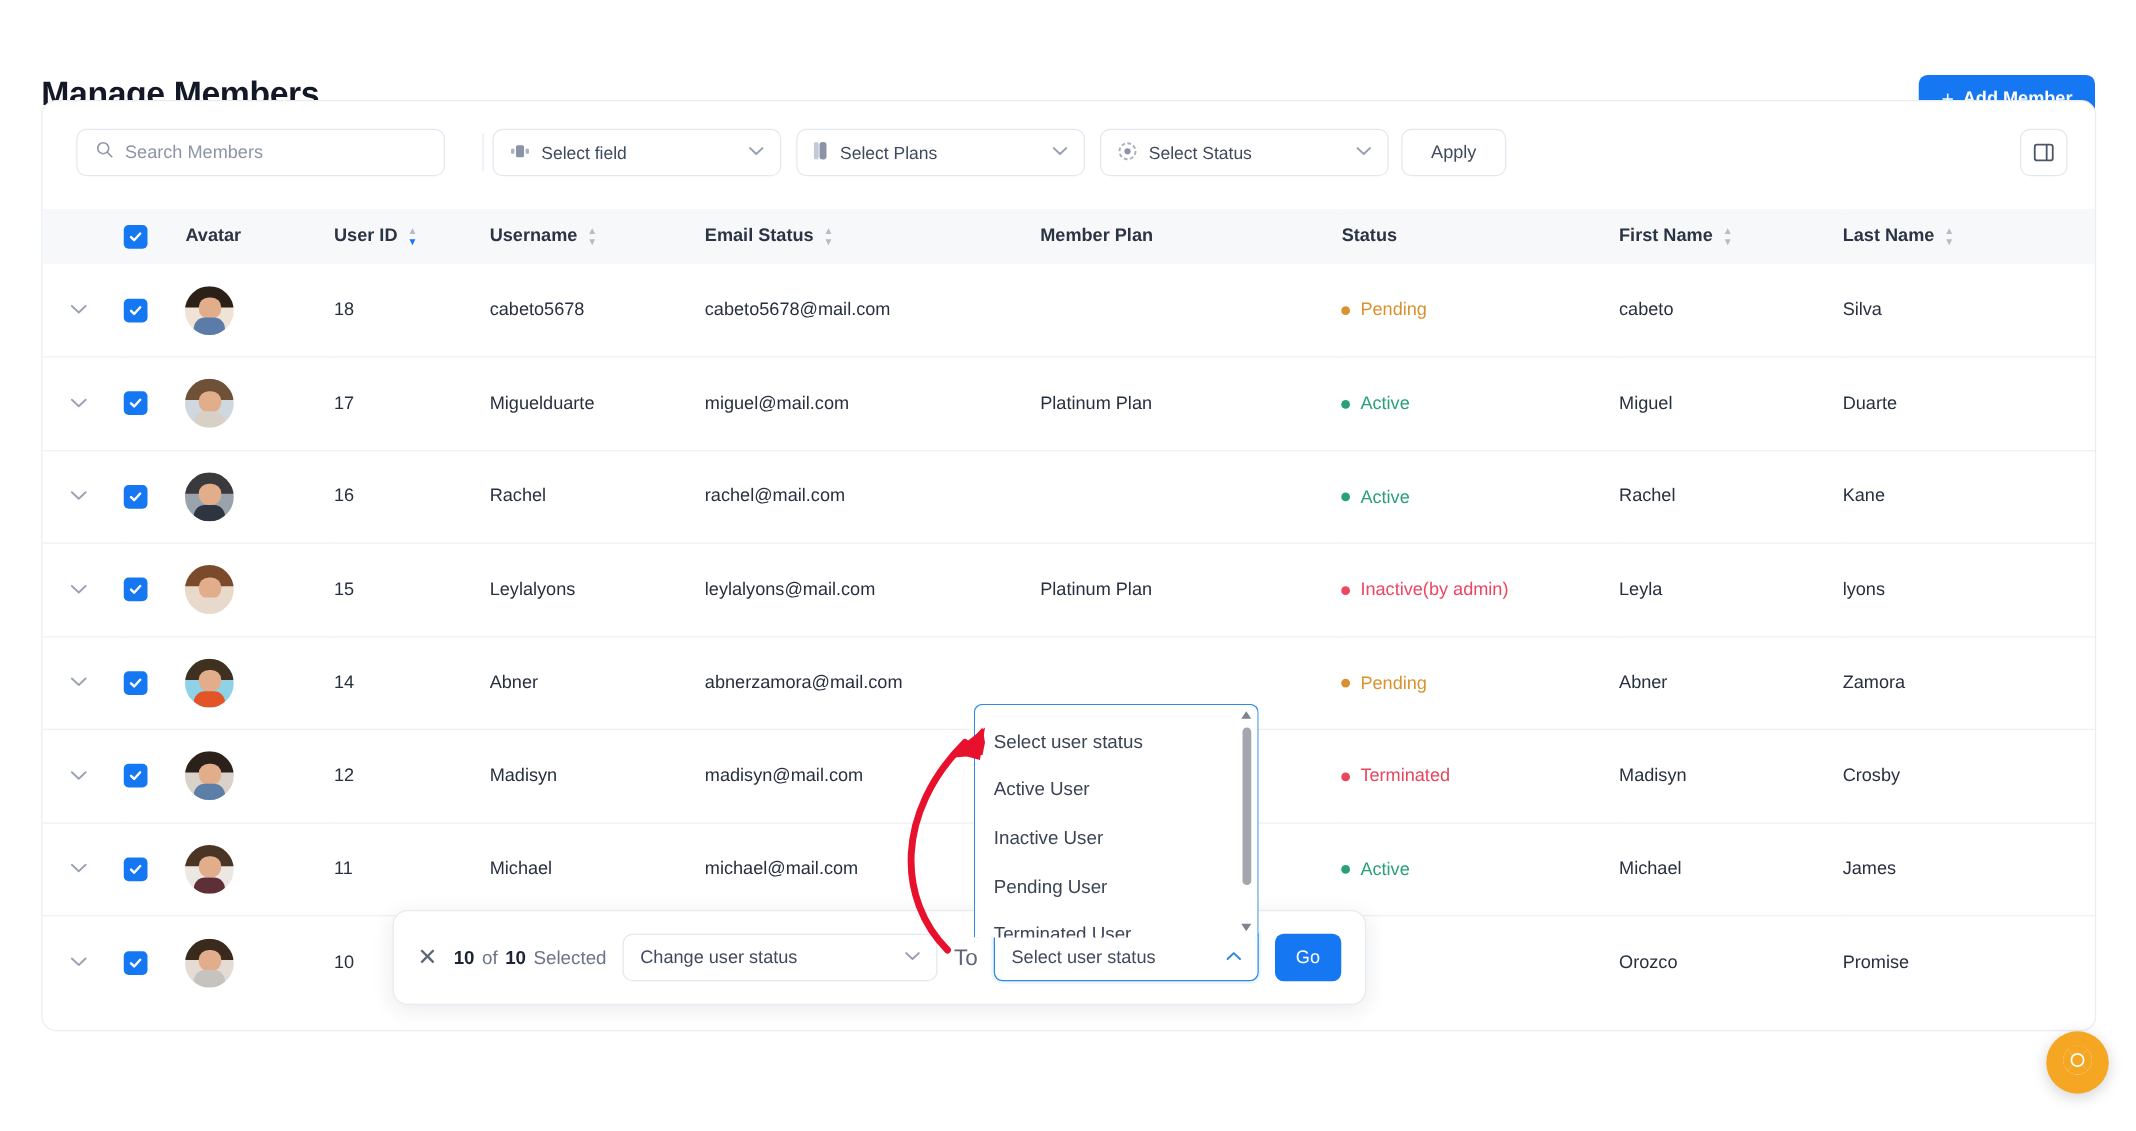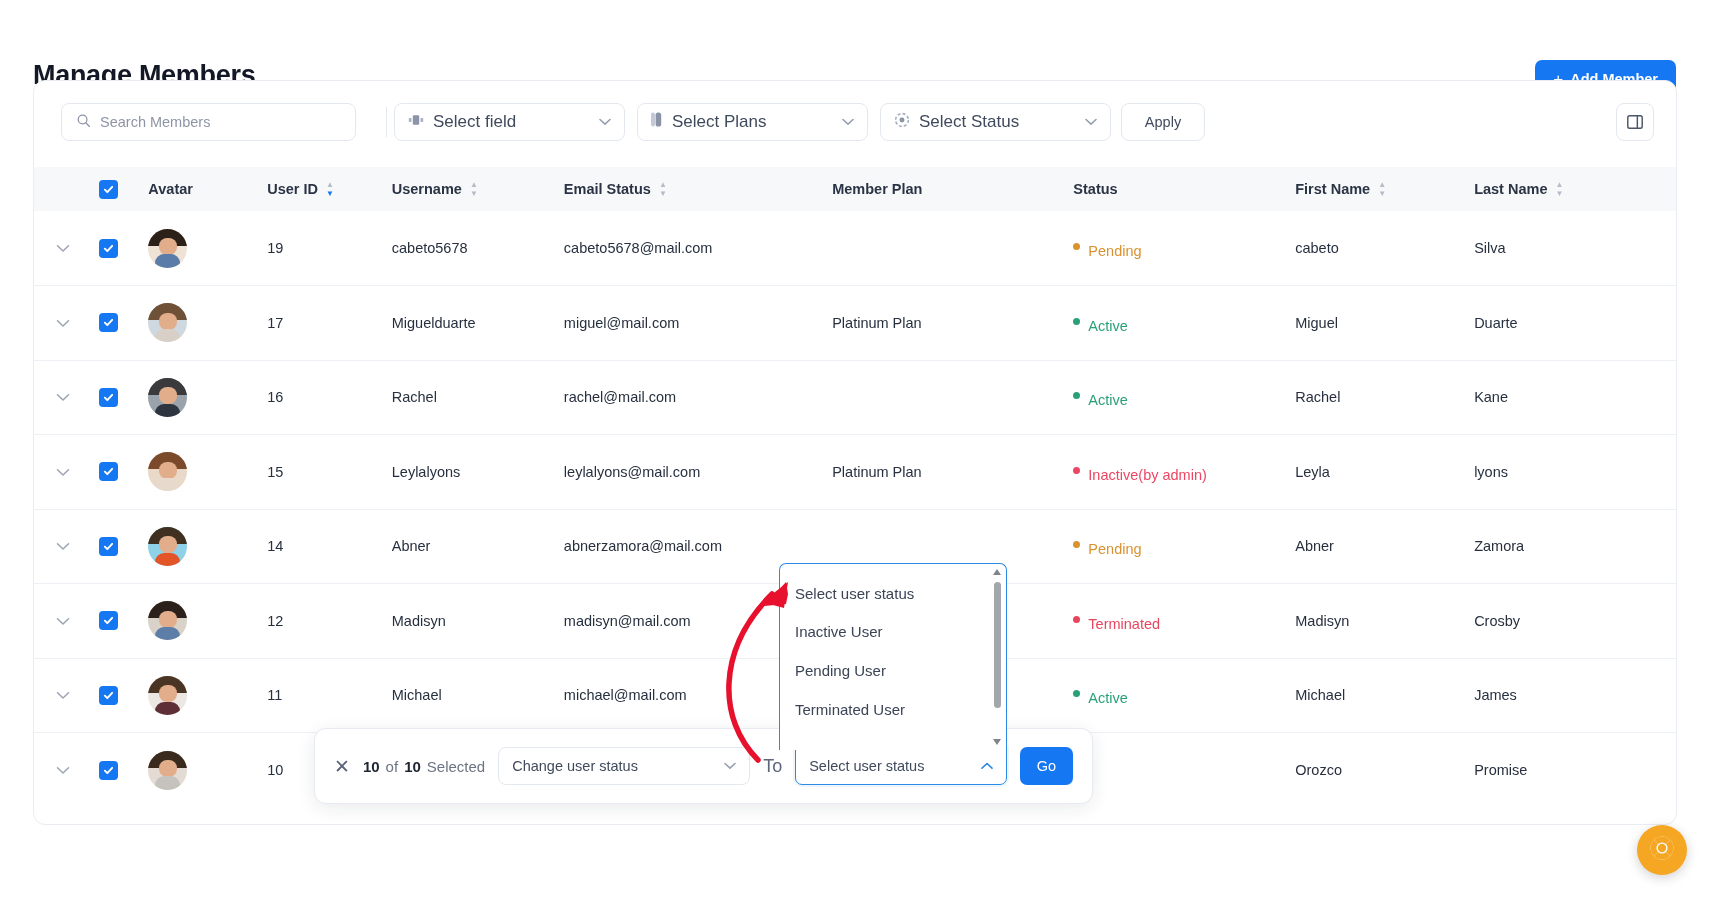--- a/index.html
+++ b/index.html
@@ -63,21 +63,21 @@
   .search-box input::placeholder { color: #8d95a5; }
   .tb-divider {
     position: absolute; left: 352px; top: 26px;
     width: 1px; height: 30px; background: #e6eaf0;
   }
   .sel {
     position: absolute; top: 22px; height: 38px;
     border: 1px solid #e3e7ee; border-radius: 8px;
     background: #fff; display: flex; align-items: center;
     padding: 0 13px; gap: 9px; cursor: pointer;
-    font-size: 17px; color: #3f4a5c;
+    font-size: 14px; color: #3f4a5c;
   }
   .sel .chev {
     margin-left: auto; color: #97a0b0; font-size: 11px;
   }
   #sel-field { left: 360px; width: 231px; }
   #sel-plans { left: 603px; width: 231px; }
   #sel-status { left: 846px; width: 231px; }
   .apply-btn {
     position: absolute; left: 1087px; top: 22px;
     width: 84px; height: 38px;
@@ -138,21 +138,21 @@
   .ck svg { display: block; }
 
   .avatar {
     width: 39px; height: 39px; border-radius: 50%;
     overflow: hidden; position: relative;
   }
   .av-hair { position: absolute; left: 0; right: 0; top: 0; height: 44%; }
   .av-body { position: absolute; left: 18%; right: 18%; bottom: 0; height: 34%; border-radius: 9px 9px 0 0; }
   .av-face { position: absolute; left: 27%; right: 27%; top: 24%; height: 44%; border-radius: 45%; background: #e2ad8b; }
 
-  .status { display: inline-flex; align-items: flex-start; gap: 8px; font-size: 14.5px; }
+  .status { display: inline-flex; align-items: center; gap: 8px; font-size: 14.5px; }
   .dot { width: 7px; height: 7px; border-radius: 50%; display: inline-block; }
 
   
   .bulk-bar {
     position: absolute; left: 314px; top: 728px;
     width: 779px; height: 76px;
     background: #fff; border: 1px solid #e7eaf0; border-radius: 12px;
     box-shadow: 0 4px 18px rgba(20,30,50,.09);
     display: flex; align-items: center; gap: 13px;
     padding: 0 19px;
@@ -389,21 +389,21 @@
                   </svg>
                 </div>
               </td>
               <td class="c-av">
                 <div class="avatar" style="background:#efe3d6">
                   <div class="av-hair" style="background:#2c2119"></div>
                   <div class="av-face"></div>
                   <div class="av-body" style="background:#5b7ca8"></div>
                 </div>
               </td>
-              <td class="c-uid">19</td>
+              <td class="c-uid">18</td>
               <td class="c-user">cabeto5678</td>
               <td class="c-mail">cabeto5678@mail.com</td>
               <td class="c-plan"></td>
               <td class="c-stat"><span class="status">
                   <span class="dot" style="background:#d9922e"></span>
                   <span style="color:#d9922e">Pending</span>
                 </span></td>
               <td class="c-fn">cabeto</td>
               <td class="c-ln">Silva</td>
             </tr>
@@ -608,20 +608,21 @@
               <td class="c-ln">Promise</td>
             </tr>
           </tbody>
       </table>
     </div>
   </div>
 
   <div class="dd-pop">
     <div class="dd-list" id="dd-list">
         <div class="dd-item">Select user status</div>
+        <div class="dd-item">Active User</div>
         <div class="dd-item">Inactive User</div>
         <div class="dd-item">Pending User</div>
         <div class="dd-item">Terminated User</div>
       </div>
     <div class="dd-scroll">
       <div class="dd-ar up"></div>
       <div class="dd-thumb"></div>
       <div class="dd-ar dn"></div>
     </div>
   </div>

